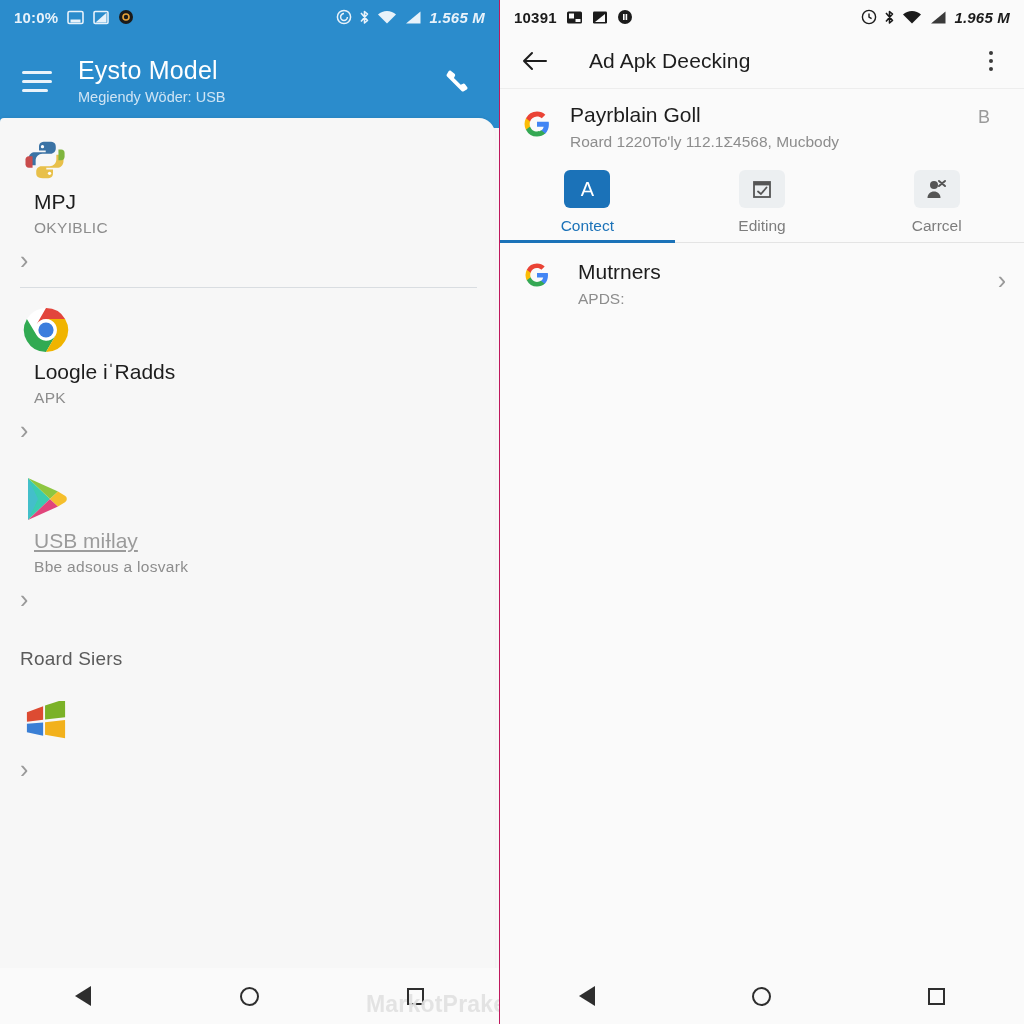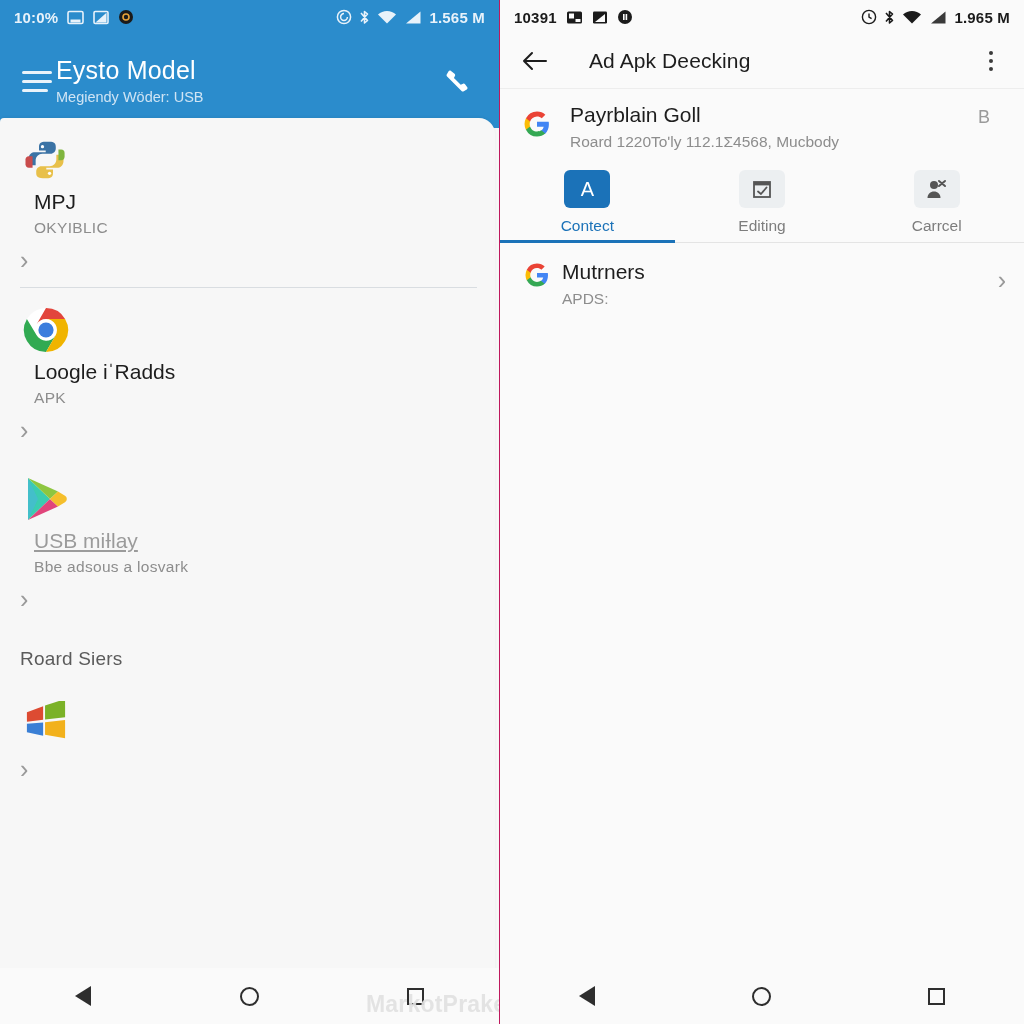--- a/index.html
+++ b/index.html
@@ -21,34 +21,34 @@
     position: absolute; top: 0; left: 0;
     width: 499px; height: 128px;
     background: #2b8ccc;
   }
   .statusbar {
     position: absolute; top: 0; left: 0; right: 0; height: 34px;
     display: flex; align-items: center; padding: 0 14px;
   }
   .statusbar.light { color: #e8f2fa; }
   .sb-left { display: flex; align-items: center; gap: 9px; }
-  .sb-right { margin-left: auto; display: flex; gap: 7px; }
+  .sb-right { margin-left: auto; display: flex; gap: 7px; font-style: italic; }
   .sb-text { font-size: 15px; font-weight: 600; letter-spacing: .2px; }
   .sb-ico { display: inline-flex; align-items: center; }
 
   .appbar {
     position: absolute; top: 34px; left: 0; width: 499px; height: 94px;
     display: flex; align-items: center; padding: 0 22px;
   }
   .hamburger { width: 34px; display: flex; flex-direction: column; gap: 6px; cursor: pointer; }
   .hamburger i { display: block; height: 3px; background: #eaf3fa; border-radius: 2px; }
   .hamburger i:nth-child(1) { width: 30px; }
   .hamburger i:nth-child(2) { width: 30px; }
   .hamburger i:nth-child(3) { width: 26px; }
-  .titles { flex: 1; }
+  .titles { margin-left: 22px; flex: 1; }
   .ab-title {
     font-size: 25px; color: #ffffff; font-weight: 400;
     line-height: 30px; letter-spacing: .2px;
   }
   .ab-sub {
     font-size: 14.5px; color: #cfe4f4; line-height: 22px; margin-top: 1px;
   }
   .phone-btn { width: 40px; height: 40px; display: flex; align-items: center; justify-content: center; cursor: pointer; }
 
   
@@ -115,21 +115,21 @@
     display: flex; align-items: center; justify-content: center;
     background: #eceff1; color: #5b5b5b; font-size: 20px;
   }
   .tab-chip.active { background: #1b72b8; color: #ffffff; }
   .tab-label { font-size: 15.5px; color: #7d7d7d; margin-top: 9px; }
   .tab-label.active { color: #1b72b8; }
   .tabs-underline { position: absolute; left: 0; right: 0; bottom: 0; height: 1px; background: #e4e4e4; }
   .tabs-indicator { position: absolute; left: 0; bottom: 0; width: 33.33%; height: 3px; background: #1b72b8; }
 
   .rt-row { display: flex; align-items: flex-start; padding: 16px 18px 16px 20px; cursor: pointer; }
-  .rt-row .rt-txt { flex: 1; margin-left: 8px; }
+  .rt-row .rt-txt { flex: 1; margin-left: 24px; }
   .rt-title2 { font-size: 21px; color: #1d1d1d; line-height: 26px; }
   .rt-sub2 { font-size: 15.5px; color: #8d8d8d; line-height: 22px; margin-top: 3px; }
 
   
   .navbar {
     position: absolute; bottom: 0; left: 0; right: 0; height: 56px;
     display: flex; align-items: center; justify-content: space-around;
     background: #fafafa;
   }
   .nav-btn { width: 56px; height: 46px; display: flex; align-items: center; justify-content: center; cursor: pointer; }

